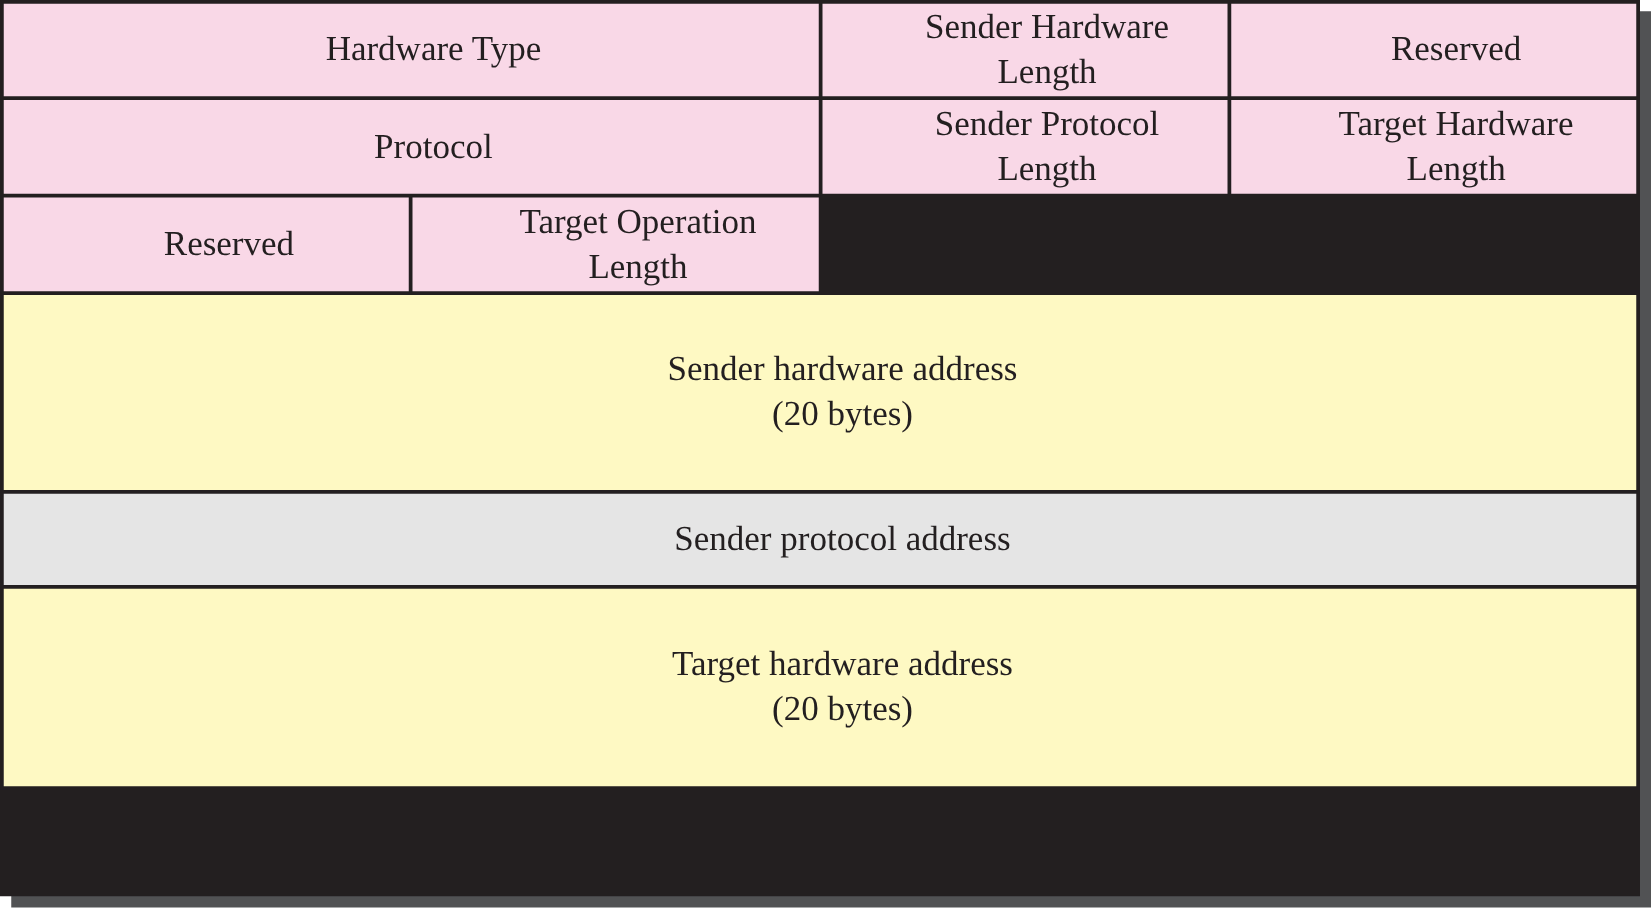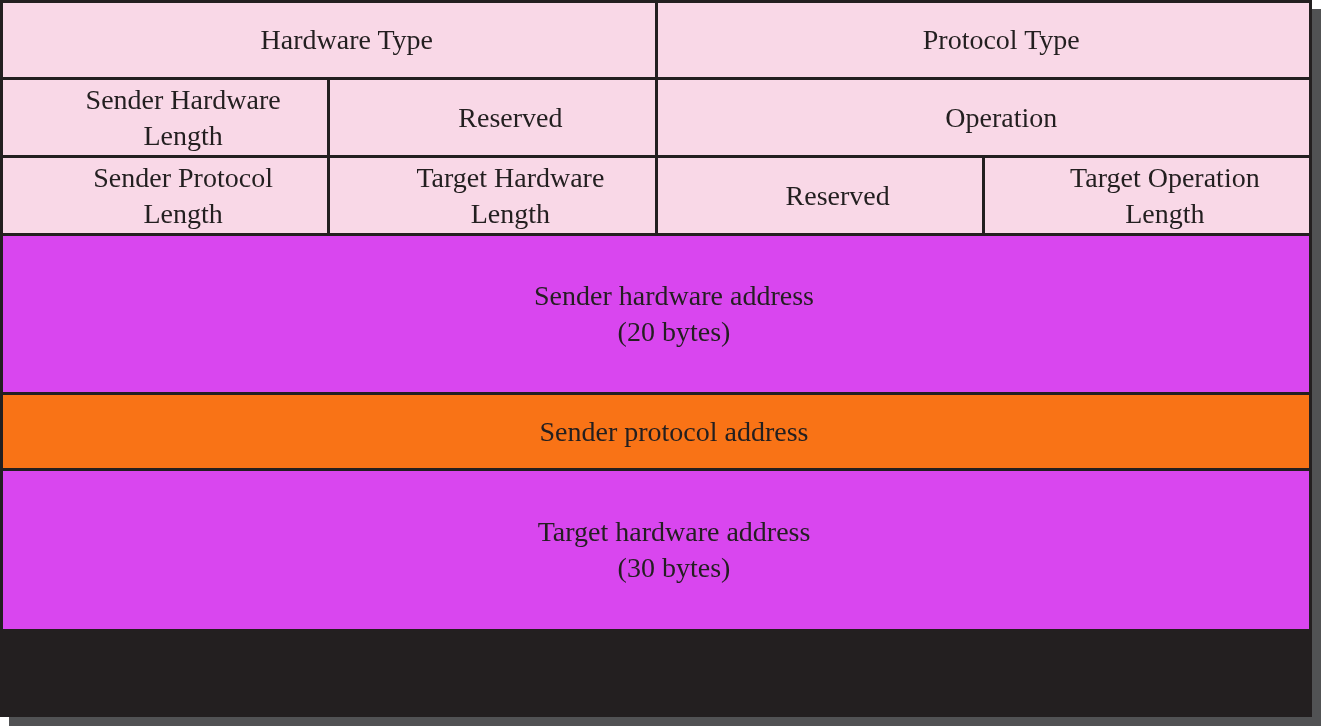--- a/index.html
+++ b/index.html
@@ -39,48 +39,47 @@
     text-align: center;
     white-space: pre-line;
     font-size: 28px;
     line-height: 1.28;
     color: #231f20;
     padding-left: 36px;
   }
   .span2 { grid-column: span 2; }
   .span4 { grid-column: span 4; }
   .fill-header  { background: #f9d8e7; }
-  .fill-white   { background: #d946ef; }
-  .fill-gray    { background: #f97316; text-align: right; }
+  .fill-white   { background: #fef9c3; }
+  .fill-gray    { background: #e5e5e5; text-align: right; }
 </style>
 </head>
 <body>
 
 <div class="stage">
   <div class="packet">
 
     <div class="cell fill-header span2">Hardware Type</div>
-    <div class="cell fill-header span2">Protocol Type</div>
 
     <div class="cell fill-header">Sender Hardware
 Length</div>
     <div class="cell fill-header">Reserved</div>
-    <div class="cell fill-header span2">Operation</div>
+    <div class="cell fill-header span2">Protocol</div>
 
     <div class="cell fill-header">Sender Protocol
 Length</div>
     <div class="cell fill-header">Target Hardware
 Length</div>
     <div class="cell fill-header">Reserved</div>
     <div class="cell fill-header">Target Operation
 Length</div>
 
     <div class="cell fill-white span4">Sender hardware address
 (20 bytes)</div>
 
     <div class="cell fill-gray span4">Sender protocol address</div>
 
     <div class="cell fill-white span4">Target hardware address
-(30 bytes)</div>
+(20 bytes)</div>
 
 
   </div>
 </div>
 
 </body></html>

